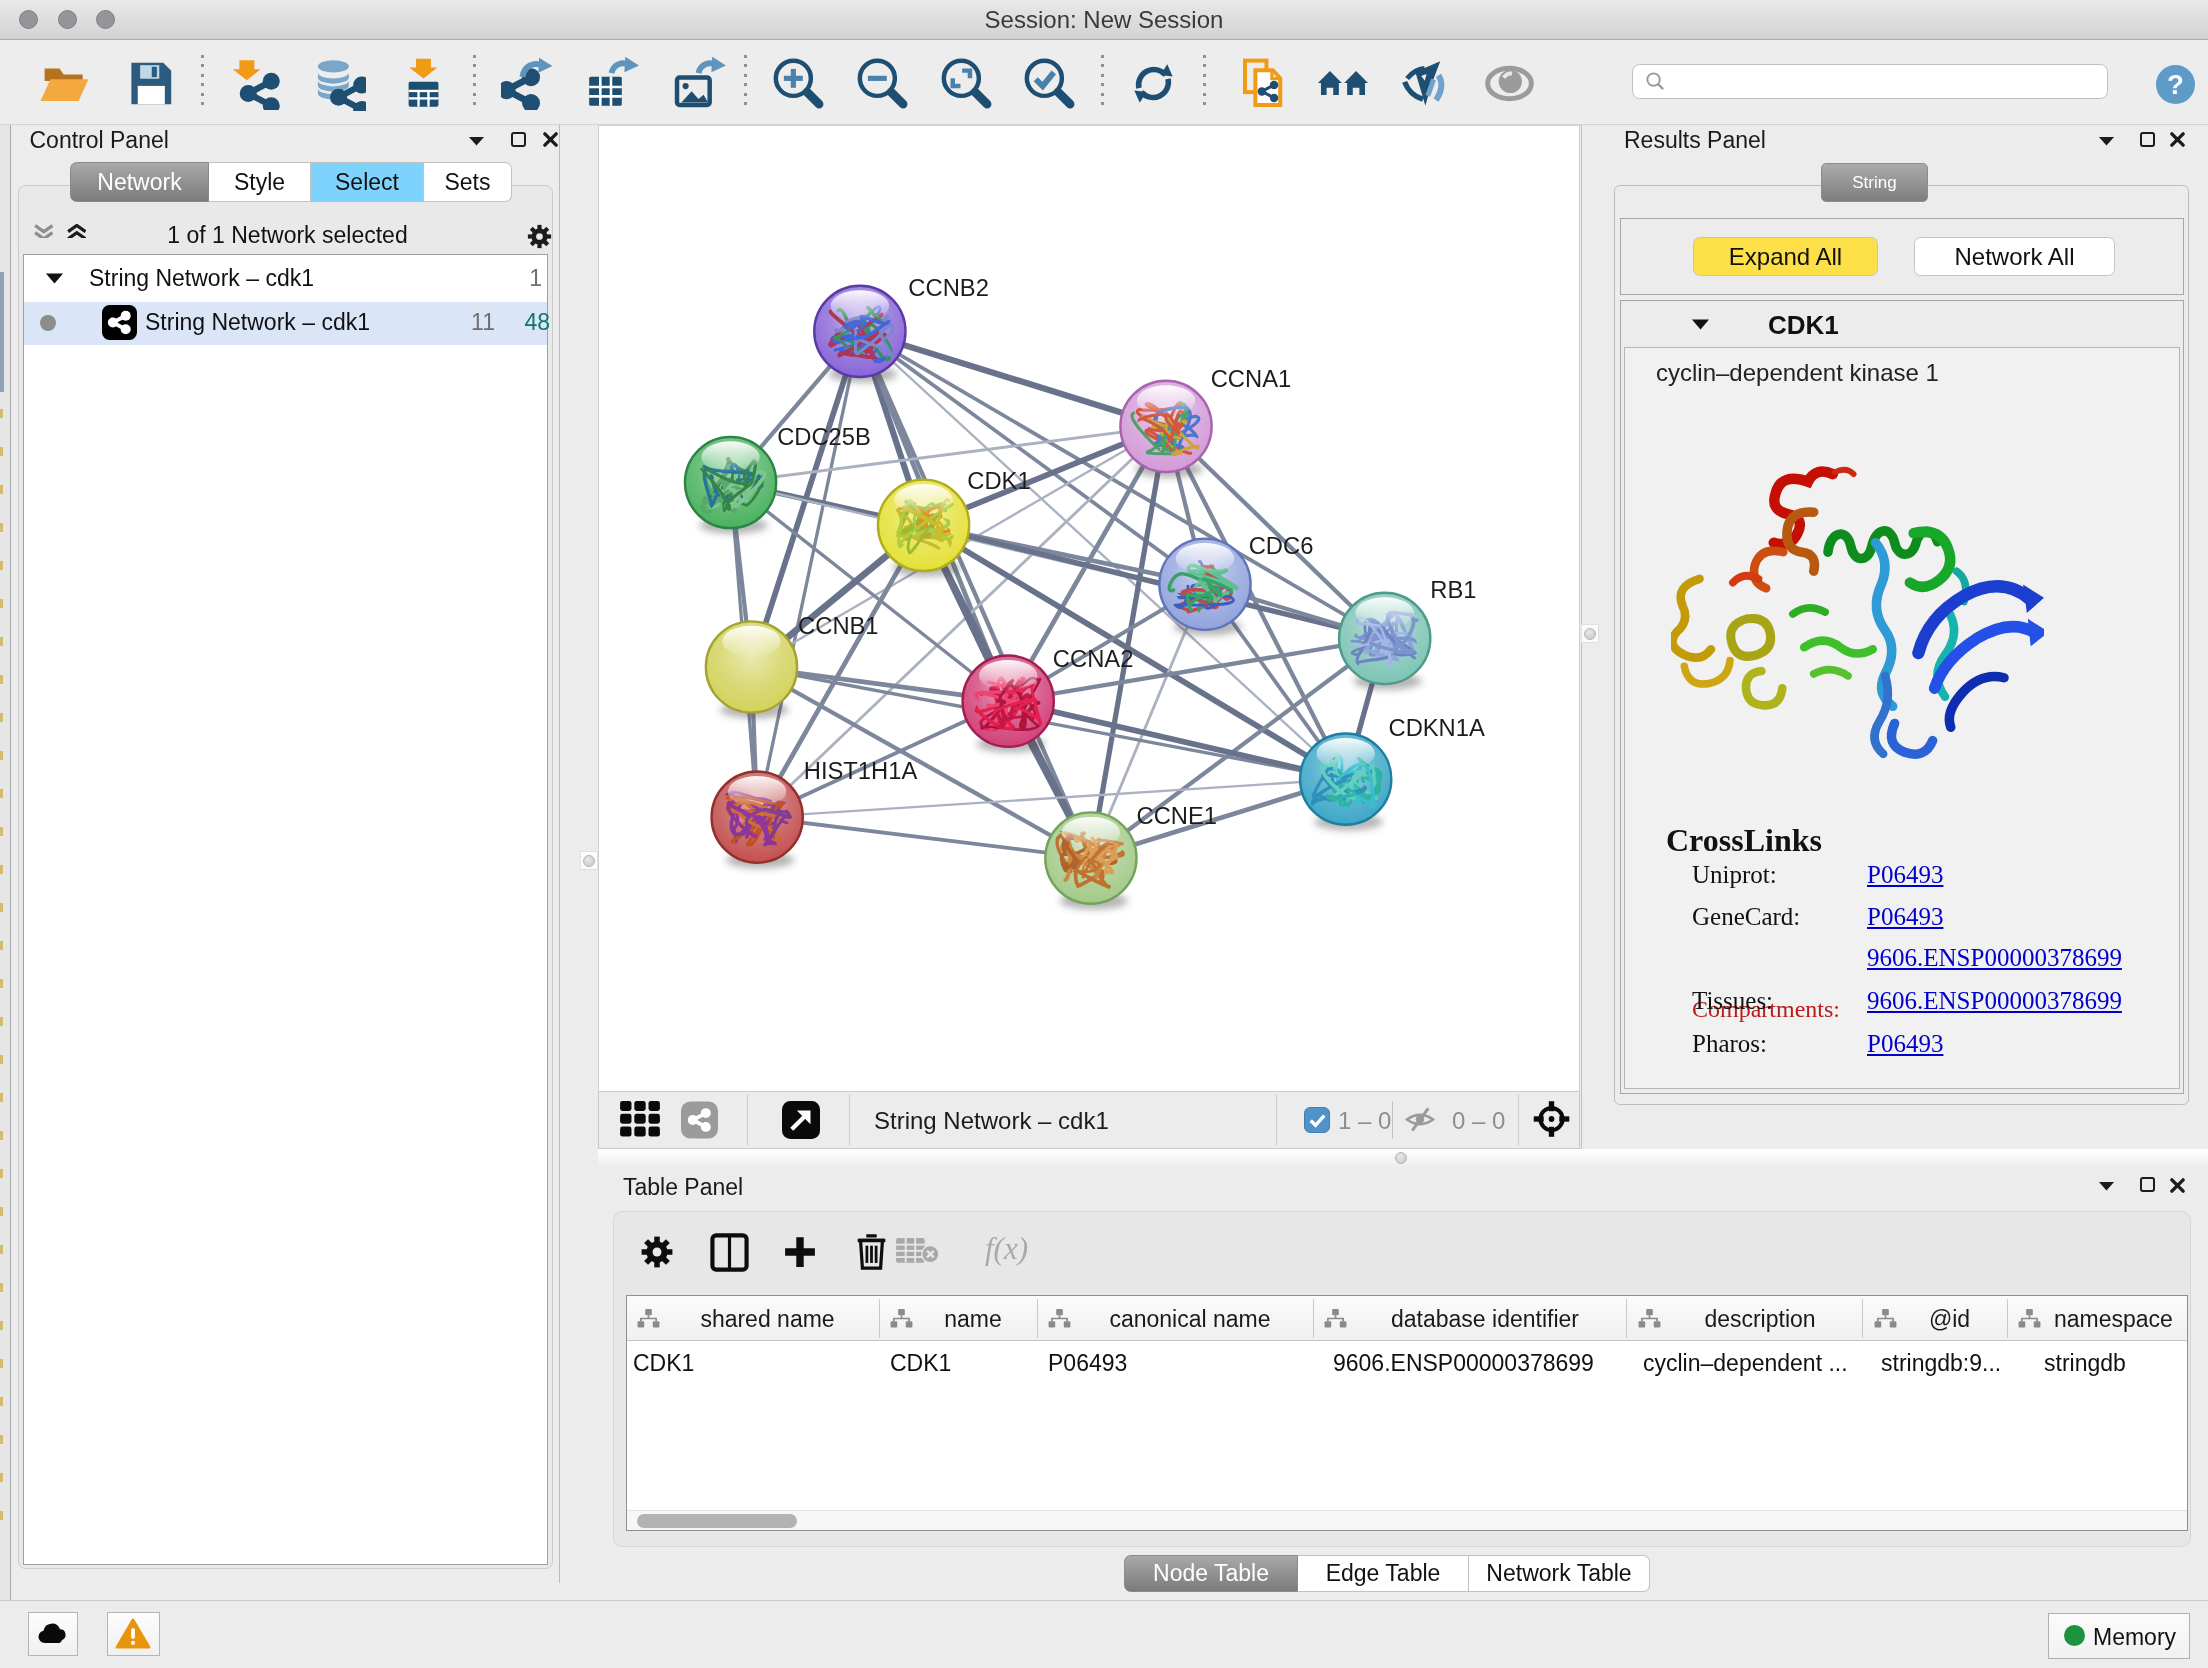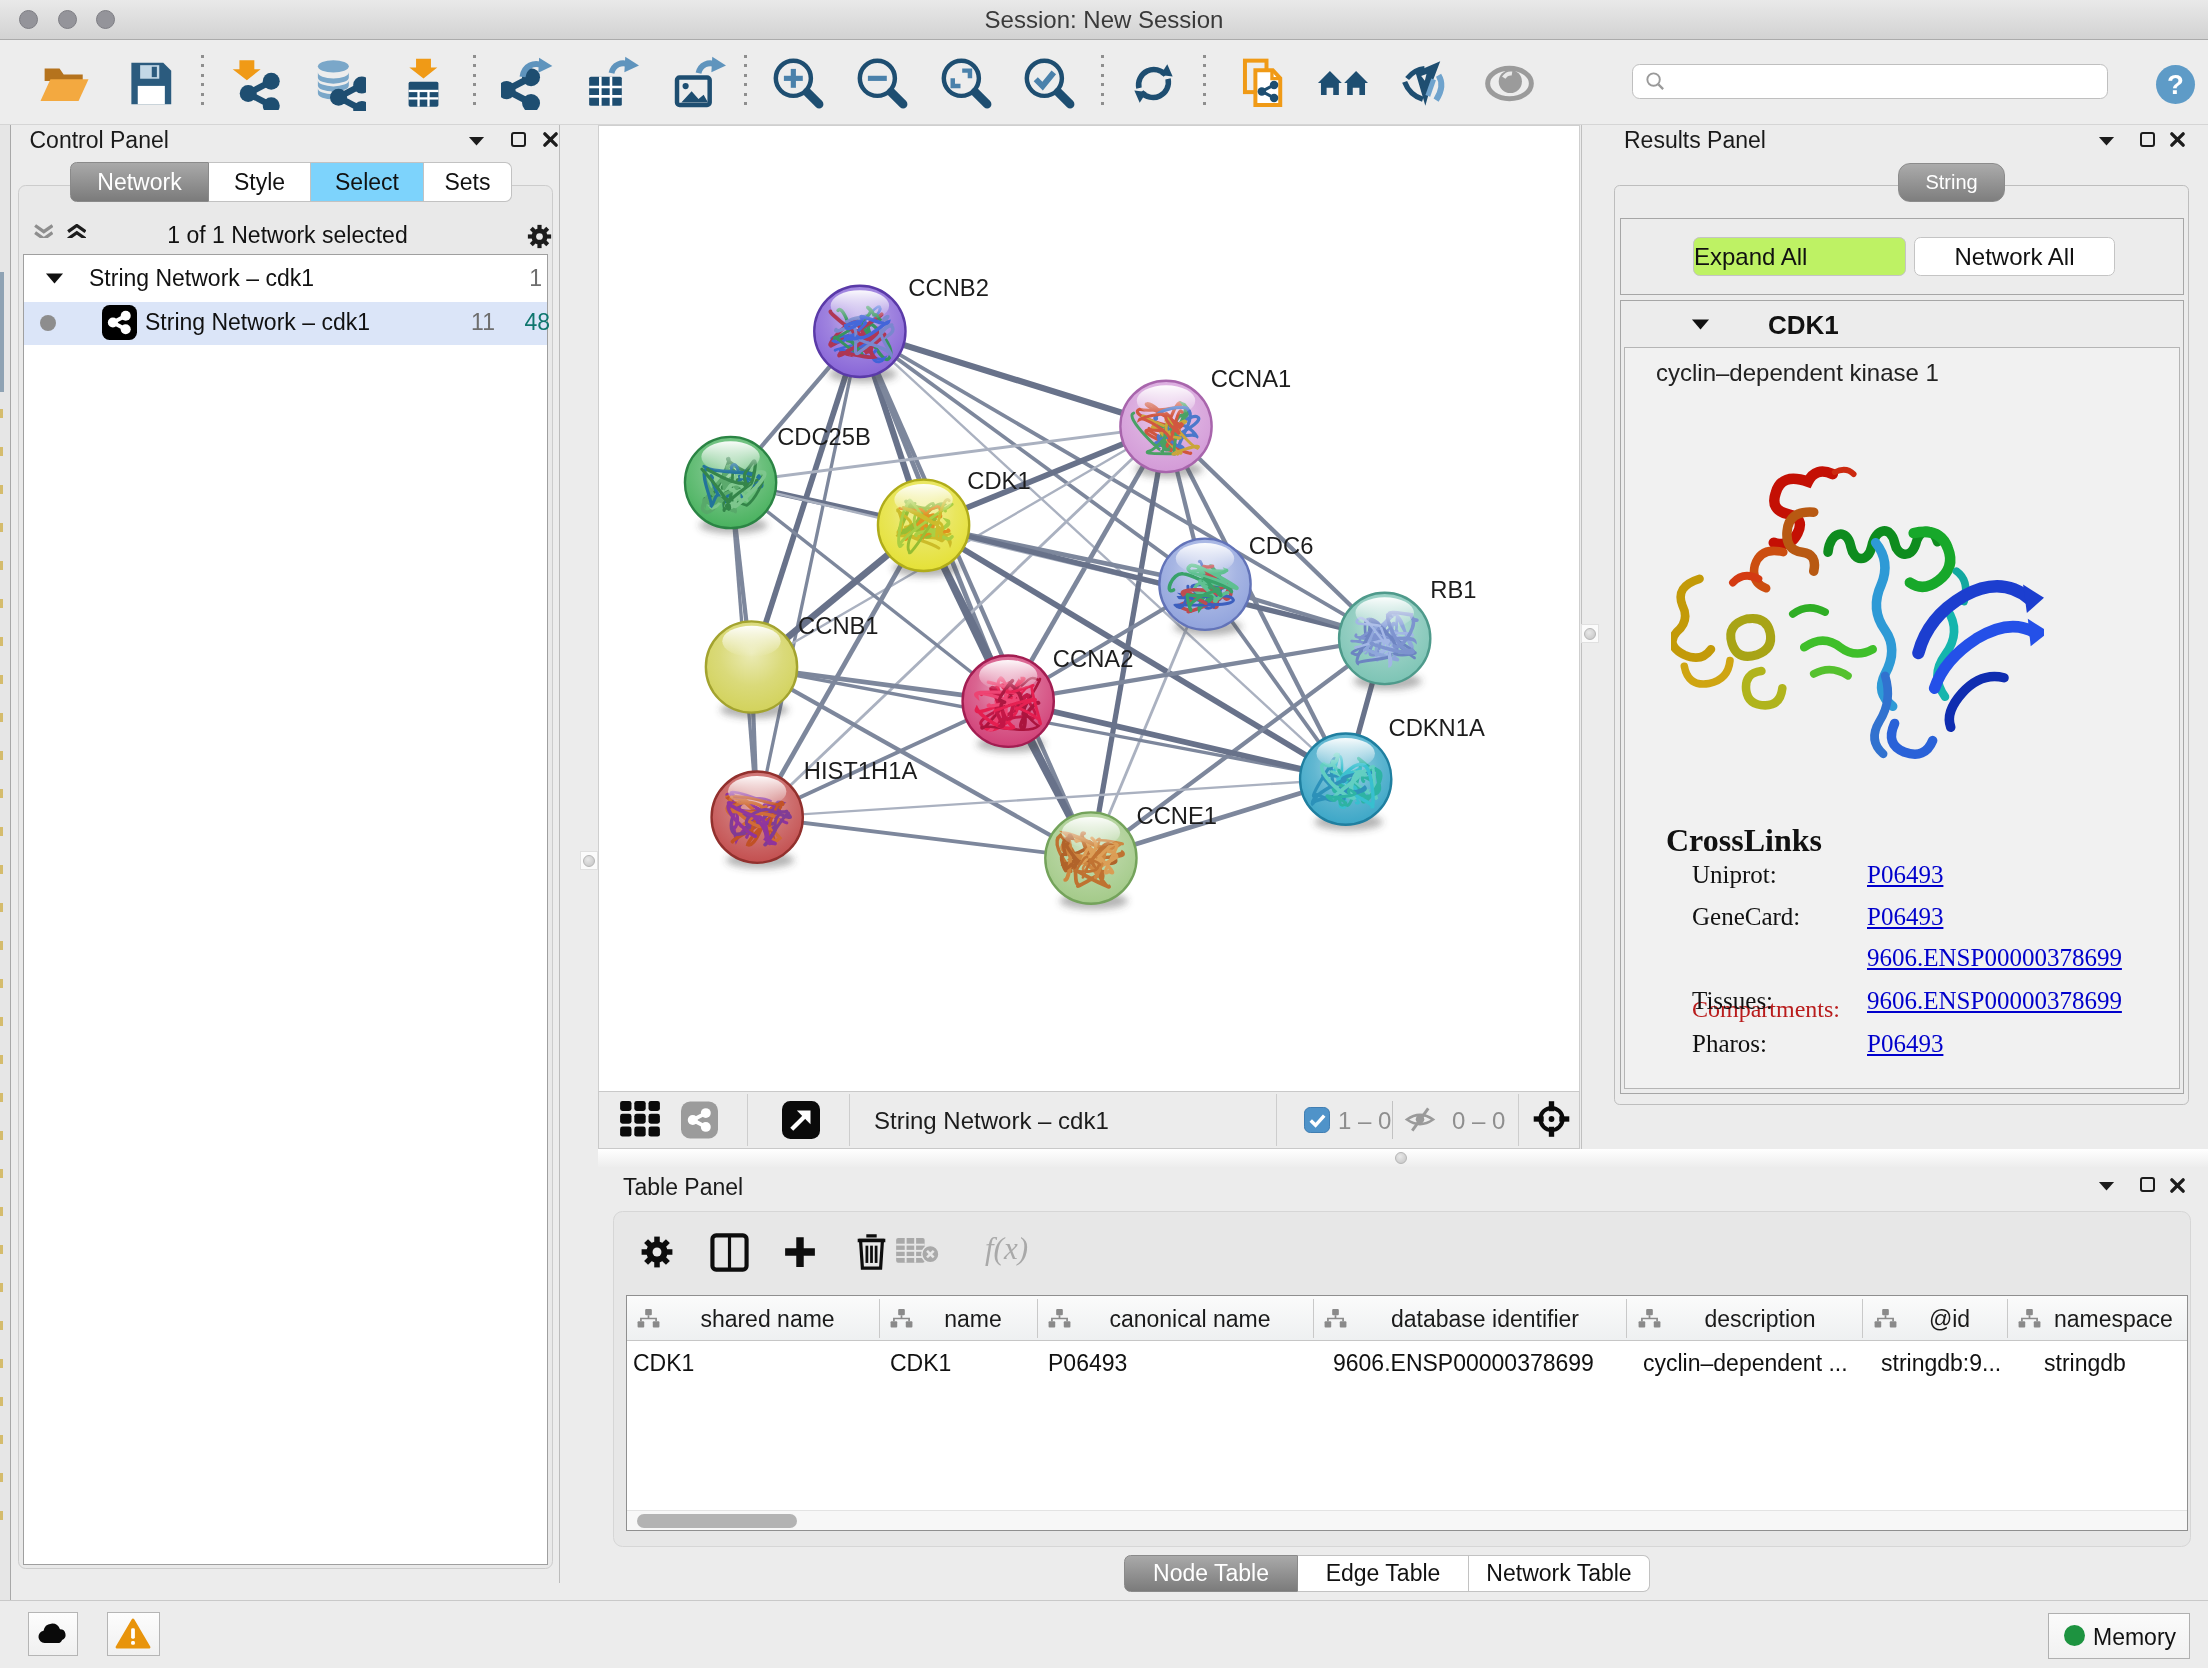--- a/index.html
+++ b/index.html
@@ -638,23 +638,23 @@
   </svg>
 <div class="abs" style="left:2140px;top:132px;width:15px;height:15px;border:2.3px solid #1c1c1c;border-radius:2.9px;"></div>
 <svg class="ic" style="left:2169px;top:131px" width="17" height="17" viewBox="0 0 18 18">
     <g stroke="#1c1c1c" stroke-width="3.6" stroke-linecap="round">
       <line x1="3" y1="3" x2="15" y2="15"></line>
       <line x1="15" y1="3" x2="3" y2="15"></line>
     </g>
     <circle cx="9" cy="9" r="2.4" fill="#1c1c1c" stroke="none"></circle>
   </svg>
 <div class="abs" style="left:1614px;top:185px;width:575px;height:920px;background:#ececec;border:1px solid #bdbdbd;border-radius:5.7px;"></div>
-<div class="abs" style="left:1898px;top:163px;width:107px;height:39px;border-radius:12px;background:linear-gradient(#ababab,#7e7e7e);border:1px solid #8c8c8c;color:#fff;font-size:20px;text-align:center;line-height:37px;">String</div>
+<div class="abs" style="left:1821px;top:163px;width:107px;height:39px;border-radius:5px;background:linear-gradient(#ababab,#7e7e7e);border:1px solid #8c8c8c;color:#fff;font-size:17px;text-align:center;line-height:37px;">String</div>
 <div class="abs" style="left:1620px;top:218px;width:564px;height:77px;border:1px solid #a6a6a6;"></div>
-<div class="abs" style="left:1693px;top:237px;width:213px;height:39px;background:#bef264;border:1px solid #c4c4c4;border-radius:6.7px;font-size:24px;text-align:left;line-height:37px;color:#111;">Expand All</div>
+<div class="abs" style="left:1693px;top:237px;width:185px;height:39px;background:#fde047;border:1px solid #c4c4c4;border-radius:6.7px;font-size:24px;text-align:center;line-height:37px;color:#111;">Expand All</div>
 <div class="abs" style="left:1914px;top:237px;width:201px;height:39px;background:#fff;border:1px solid #c4c4c4;border-radius:6.7px;font-size:24px;text-align:center;line-height:37px;color:#111;">Network All</div>
 <div class="abs" style="left:1620px;top:300px;width:564px;height:794px;border:1px solid #a6a6a6;"></div>
 <svg class="ic" style="left:1691px;top:318px" width="19" height="12.4" viewBox="0 0 20 13">
     <path d="M1,1.5 h18 l-9,10.5 z" fill="#111"></path>
   </svg>
 <div class="abs" style="left:1768px;top:310px;font-size:26px;font-weight:bold;color:#111;">CDK1</div>
 <div class="abs" style="left:1624px;top:347px;width:556px;height:742px;background:#f1f1f1;border:1px solid #b5b5b5;"></div>
 <div class="abs" style="left:1656px;top:359px;font-size:24px;color:#222;">cyclin–dependent kinase 1</div>
 <svg class="ic" style="left:1671px;top:457px" width="373" height="314" viewBox="0 0 392 330">
     <g fill="none" stroke-linecap="round">

